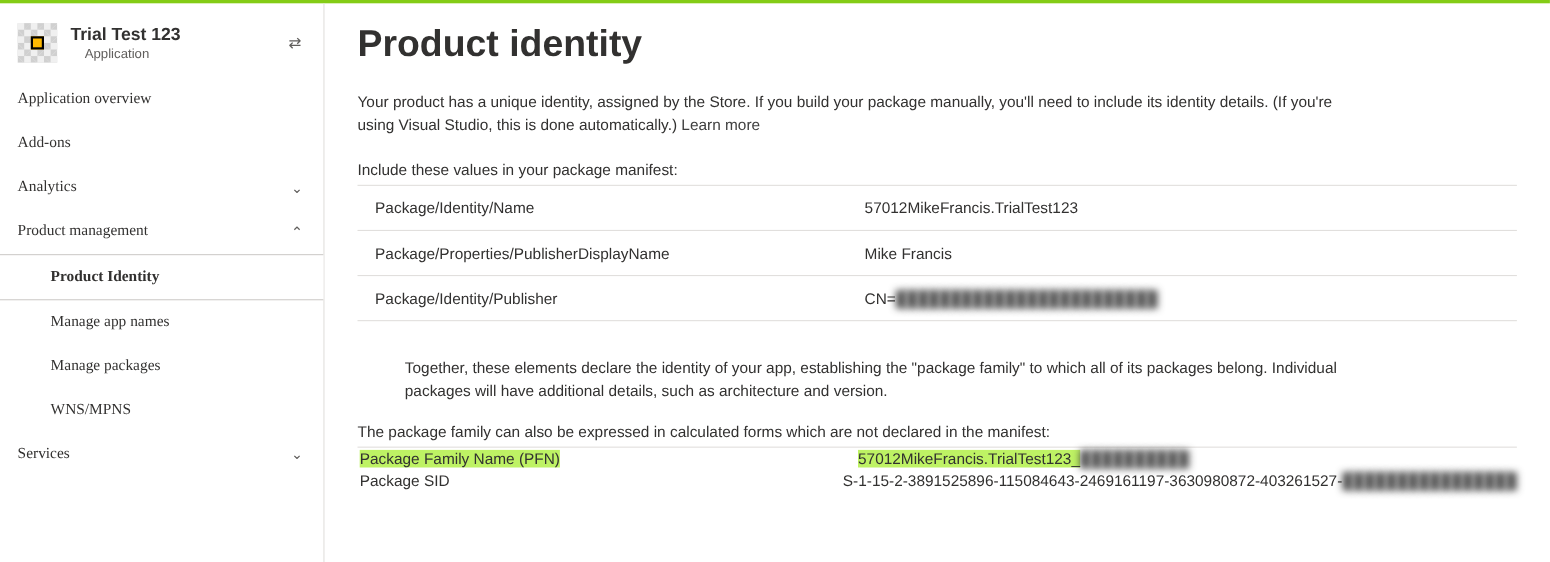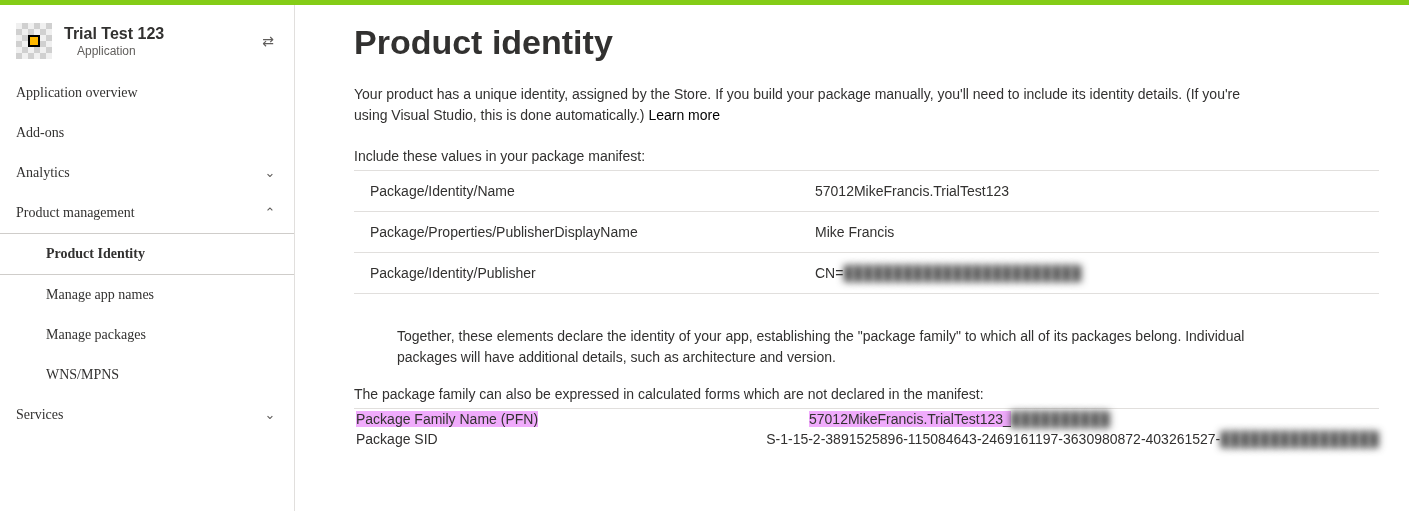--- a/index.html
+++ b/index.html
@@ -8,22 +8,21 @@
     font-size: 14px;
     color: #323130;
     background: #fff;
     width: 1409px;
     height: 511px;
     overflow: hidden;
   }
   .root {
     display: flex;
     height: 100%;
-    border-top: 5px solid #84cc16;
-    gap: 29px;
+    border-top: 3px solid #84cc16;
   }
   
   .sidebar {
     width: 295px;
     border-right: 1px solid #e1dfdd;
     display: flex;
     flex-direction: column;
     padding-top: 8px;
   }
   .sidebar-header {
@@ -85,41 +84,41 @@
     padding: 18px 30px 0 30px;
     overflow:auto;
   }
   h1.page-title {
     font-size: 34px;
     font-weight: 700;
     letter-spacing: 0;
     margin-bottom: 22px;
   }
   .desc { font-size: 14px; line-height: 1.5; max-width: 890px; margin-bottom: 22px;}
-  .desc a { color:#000000; text-decoration:none; }
+  .desc a { color:#404040; text-decoration:none; }
   .section-label { font-size:14px; margin-bottom:6px; }
   .kv-table {
     width:100%;
     border-top:1px solid #e1dfdd;
     margin-bottom: 32px;
   }
   .kv-row {
     display:flex;
     border-bottom:1px solid #e1dfdd;
     padding: 12px 8px 12px 16px;
     font-size:14px;
   }
   .kv-key { width: 445px; }
   .kv-val { flex:1; }
   .para { font-size:14px; line-height:1.5; max-width: 900px; margin-bottom:18px;margin-left:43px; }
   .plain-table { width:100%; border-top:1px solid #e1dfdd; font-size:14px;}
   .plain-row { display:flex; padding:2px 0 2px 2px;}
   .plain-key { width: 453px; }
   .plain-val { flex:1; white-space:nowrap; }
-  .hl { background:#f0abfc; }
+  .hl { background:#bef264; }
   .blur {
     color: transparent;
     text-shadow: 0 0 7px rgba(60,60,60,0.85);
     user-select:none;
   }
 </style>
 </head>
 <body>
 
 <div class="root">

